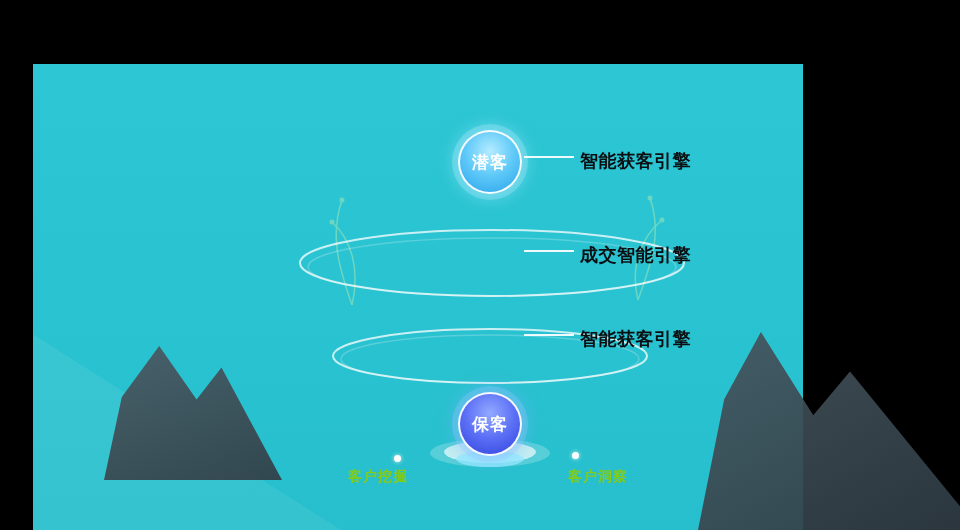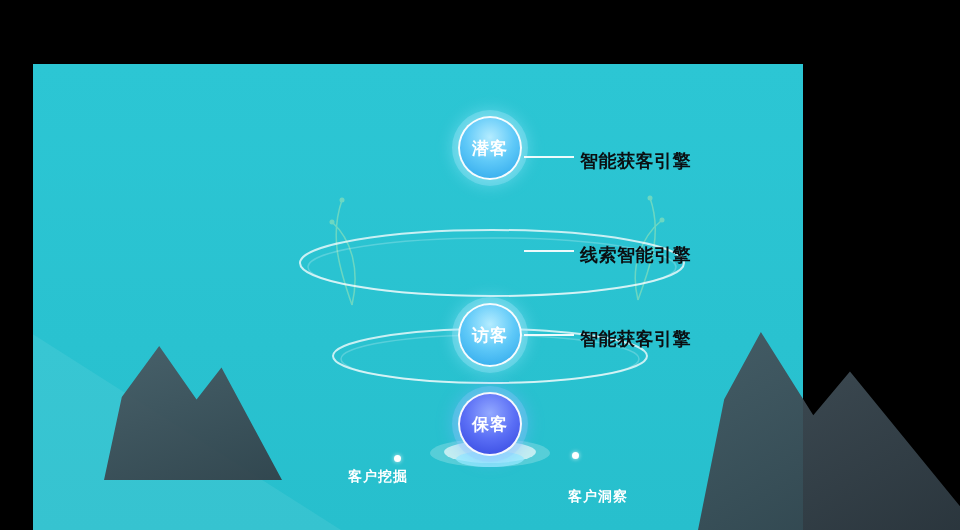--- a/index.html
+++ b/index.html
@@ -32,21 +32,21 @@
   .mountain.right{
     left:698px;top:332px;width:262px;height:198px;
     background:linear-gradient(150deg,#46555e 0%,#2e3a42 100%);
     clip-path:polygon(0% 100%, 10% 34%, 24% 0%, 44% 42%, 58% 20%, 100% 88%, 100% 100%);
   }
 
   .decor{position:absolute;left:0;top:0;pointer-events:none;}
 
   
   .stage{position:absolute;width:76px;height:76px;left:452px;}
-  .stage-0{top:110px}.stage-1{top:213px}.stage-2{top:297px}.stage-3{top:386px}
+  .stage-0{top:124px}.stage-1{top:213px}.stage-2{top:297px}.stage-3{top:386px}
   .orb{
     position:absolute;left:6px;top:6px;width:64px;height:64px;border-radius:50%;
     display:flex;align-items:center;justify-content:center;box-sizing:border-box;
     border:2px solid rgba(255,255,255,.95);
   }
   .orb.light{
     background:radial-gradient(circle at 50% 32%, #b4ecff 0%, #5fc9f8 48%, #28a4ea 100%);
     box-shadow:0 0 0 6px rgba(180,235,255,.30), 0 0 16px 6px rgba(150,230,255,.45);
   }
   .orb.deep{
@@ -58,22 +58,22 @@
 
   
   .connector{position:absolute;height:2px;width:50px;left:524px;background:rgba(255,255,255,.92);}
   .connector-0{top:156px}.connector-1{top:250px}.connector-2{top:334px}
   .engine{position:absolute;left:580px;color:#0b0f12;font-size:18px;font-weight:bold;letter-spacing:.5px;}
   .engine-0{top:149px}.engine-1{top:243px}.engine-2{top:327px}
 
   
   .dot{position:absolute;width:7px;height:7px;border-radius:50%;background:#fff;box-shadow:0 0 4px rgba(255,255,255,.8);}
   .dot-0{left:394px;top:455px}.dot-1{left:572px;top:452px}
-  .footer-label{position:absolute;color:#ffffff;font-size:14px;font-weight:bold;letter-spacing:1px;}
-  .footer-0{left:348px;top:468px}.footer-1{left:568px;top:488px}
+  .footer-label{position:absolute;color:#84cc16;font-size:14px;font-weight:bold;letter-spacing:1px;}
+  .footer-0{left:348px;top:468px}.footer-1{left:568px;top:468px}
 </style>
 </head>
 <body>
 
 <div class="canvas">
 
   <div class="panel"></div>
   <div class="panel-light"></div>
 
   <div class="mountain left"></div>
@@ -108,37 +108,32 @@
       <ellipse cx="490" cy="452" rx="46" ry="11" fill="rgba(255,255,255,0.65)"></ellipse>
       <ellipse cx="490" cy="459" rx="34" ry="8" fill="rgba(150,235,255,0.75)"></ellipse>
     </g>
   </svg>
 
   <div class="stage stage-0">
     <div class="orb light">
       <span class="orb-label">潜客</span>
     </div>
   </div>
-  <div class="stage stage-2">
-    <div class="orb light">
-      <span class="orb-label">访客</span>
-    </div>
-  </div>
   <div class="stage stage-3">
     <div class="orb deep">
       <span class="orb-label">保客</span>
     </div>
   </div>
 
   <div class="connector connector-0"></div>
   <div class="connector connector-1"></div>
   <div class="connector connector-2"></div>
 
   <div class="engine engine-0">智能获客引擎</div>
-  <div class="engine engine-1">线索智能引擎</div>
+  <div class="engine engine-1">成交智能引擎</div>
   <div class="engine engine-2">智能获客引擎</div>
 
   <div class="dot dot-0"></div>
   <div class="dot dot-1"></div>
   <div class="footer-label footer-0">客户挖掘</div>
   <div class="footer-label footer-1">客户洞察</div>
 
 </div>
 
 </body></html>

